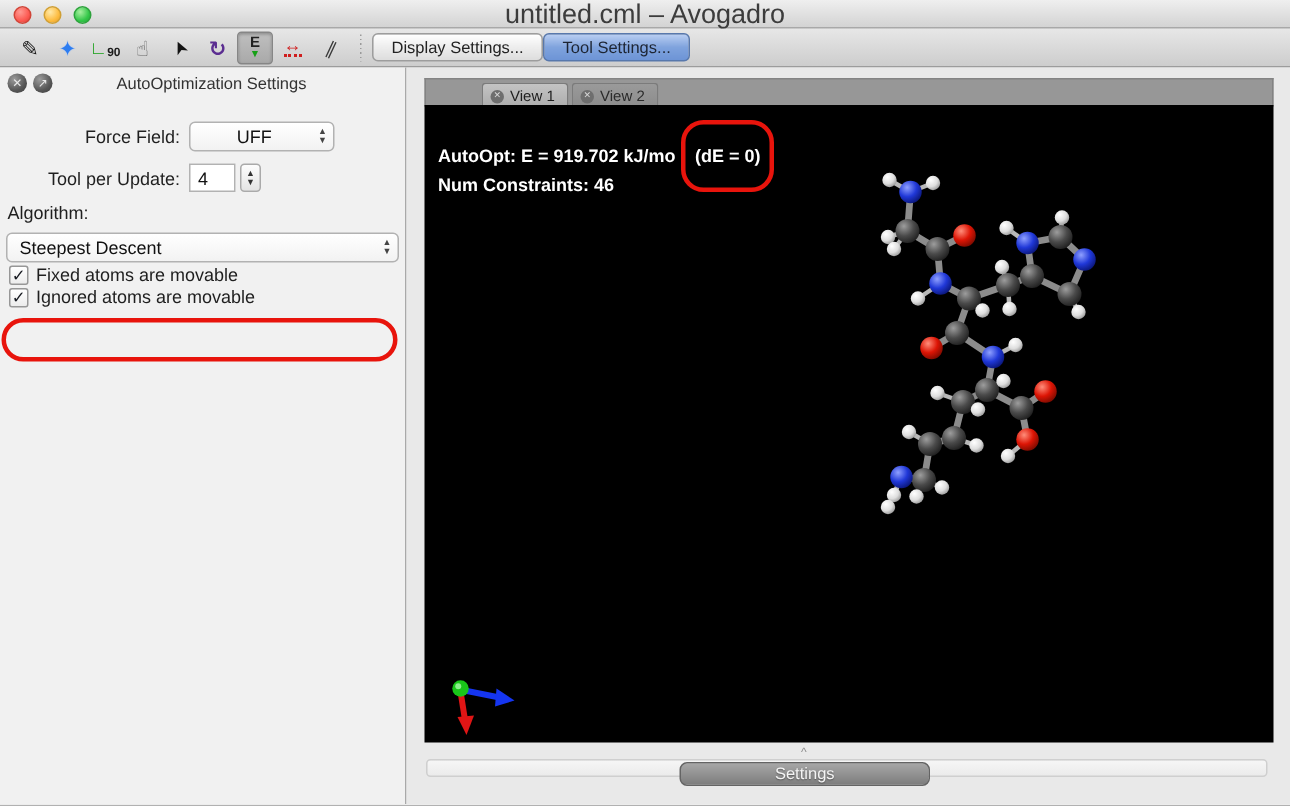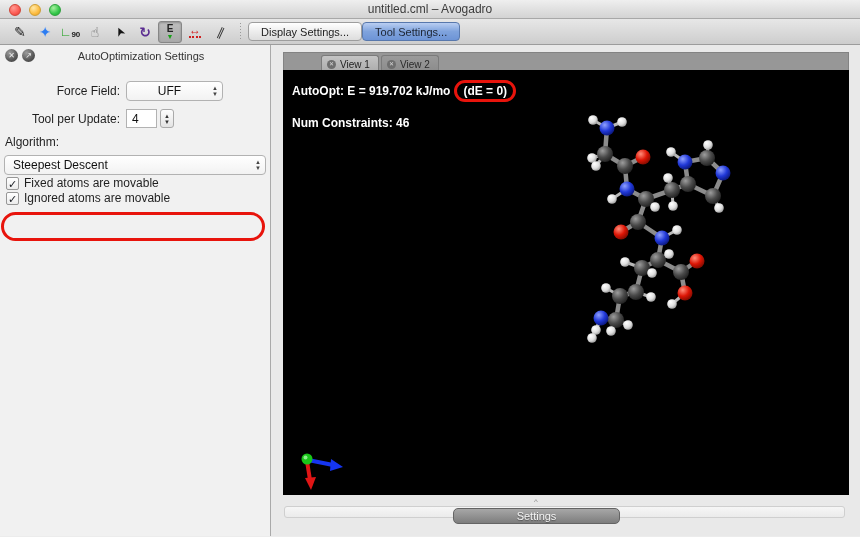--- a/index.html
+++ b/index.html
@@ -7,21 +7,21 @@
     font-family:"Liberation Sans","DejaVu Sans",sans-serif; background:#ececec; }
 
   
   .titlebar { position:relative; height:19px;
     background:linear-gradient(#efefef,#d3d3d3); border-bottom:1px solid #a8a8a8; }
   .lights { position:absolute; left:9px; top:4px; display:flex; gap:8px; }
   .light { width:12px; height:12px; border-radius:50%; }
   .light.red    { background:radial-gradient(circle at 35% 30%,#ff9a92,#fc5a52 60%,#d83b33); border:1px solid #d04437; }
   .light.yellow { background:radial-gradient(circle at 35% 30%,#ffe9a8,#fdbc40 60%,#df9b27); border:1px solid #cf9f35; }
   .light.green  { background:radial-gradient(circle at 35% 30%,#a8f0a0,#34c749 60%,#23a336); border:1px solid #2da23c; }
-  .win-title { text-align:center; line-height:18px; font-size:12px; color:#3c3c3c; }
+  .win-title { text-align:center; line-height:18px; font-size:18px; color:#3c3c3c; }
 
   
   .toolbar { height:26px; background:linear-gradient(#e7e7e7,#cdcdcd);
     border-bottom:1px solid #9c9c9c; display:flex; align-items:center; padding-left:8px; }
   .tb-sep { width:2px; height:18px; margin:0 7px;
     background-image:repeating-linear-gradient(#9a9a9a 0 1px,transparent 1px 3px); width:1px; }
   .tool-btn { width:24px; height:22px; display:flex; flex-direction:column;
     align-items:center; justify-content:center; border:1px solid transparent;
     border-radius:3px; margin-right:1px; cursor:default; }
   .tool-btn.selected { background:linear-gradient(#bfbfbf,#a9a9a9);
@@ -87,21 +87,21 @@
     padding:0 8px 0 5px; font-size:10px; color:#1e1e1e;
     border:1px solid #7b7b7b; border-bottom:none; border-radius:3px 3px 0 0; cursor:default;margin-left:35px; }
   .tab.active   { left:2px;  background:linear-gradient(#c4c4c4,#ababab); }
   .tab.inactive { left:62px; background:linear-gradient(#9a9a9a,#8b8b8b); color:#2a2a2a; }
   .tab-close { width:9px; height:9px; border-radius:50%; background:#6e6e6e; color:#d8d8d8;
     font-size:6px; line-height:9px; text-align:center; margin-right:4px; }
   .viewport { position:absolute; left:12px; top:25px; width:566px; height:425px;
     background:#000; }
   .hud { position:absolute; color:#fff; font-weight:bold; font-size:12px;
     display:flex; align-items:center; white-space:nowrap; }
-  .de-wrap { position:relative; margin-left:4px; padding:4px 9px; }
+  .de-wrap { position:relative; margin-left:4px; padding:17px 9px; }
   .de-ring { inset:0; }
   .axes { position:absolute; left:8px; bottom:3px; }
   .msg-bar { position:absolute; left:13px; top:461px; width:561px; height:12px;
     background:linear-gradient(#f6f6f6,#ebebeb); border:1px solid #cfcfcf; border-radius:3px; }
   .msg-caret { position:absolute; left:263px; top:452px; font-size:8px; color:#8a8a8a; }
   .msg-btn { position:absolute; left:182px; top:463px; width:167px; height:16px;
     background:linear-gradient(#a7a7a7,#7d7d7d); border:1px solid #646464; border-radius:5px;
     color:#f4f4f4; font-size:11px; display:flex; align-items:center; justify-content:center;
     text-shadow:0 1px 1px rgba(0,0,0,.4); cursor:default; }
 </style>

